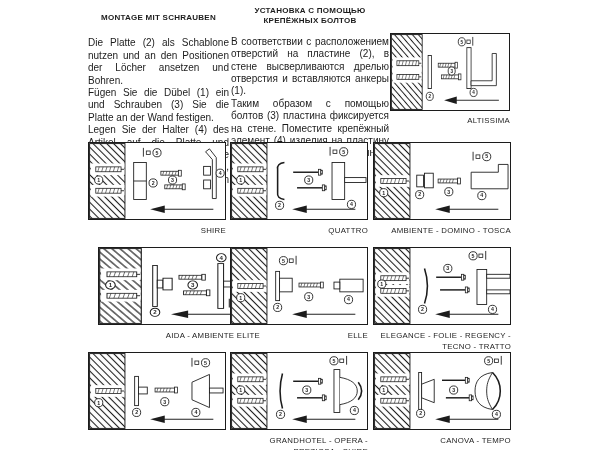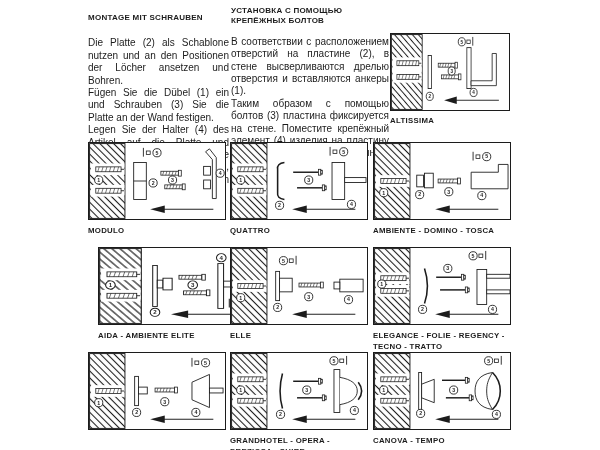--- a/index.html
+++ b/index.html
@@ -1,29 +1,29 @@
 <!DOCTYPE html>
 <html><head>
 <meta charset="utf-8">
 <style>
   *{margin:0;padding:0;box-sizing:border-box}
   html,body{width:600px;height:450px}
   body{background:#fff;font-family:"Liberation Sans",sans-serif;color:#1c1c1c;-webkit-font-smoothing:antialiased}
   .page{position:relative;width:600px;height:450px;background:#fff;overflow:hidden}
   .text-col{position:absolute}
-  .text-col h3{font-size:8px;font-weight:700;text-align:left;letter-spacing:.25px;white-space:pre-line;line-height:1.3}
+  .text-col h3{font-size:8px;font-weight:700;text-align:center;letter-spacing:.25px;white-space:pre-line;line-height:1.3}
   .text-col p{font-size:10px;line-height:1.24;text-align:justify;white-space:pre-line}
   .col-german{left:88px;top:13px;width:141px}
   .col-german h3{margin-bottom:14px}
   .col-russian{left:231px;top:6px;width:158px}
   .col-russian h3{margin-bottom:9px}
   .card{position:absolute}
   .box{height:78px;border:1px solid #1c1c1c;background:#fff}
   .box svg{display:block;width:100%;height:100%}
-  .card figcaption{font-size:7.8px;font-weight:700;text-align:left;letter-spacing:.3px;line-height:1.35;margin-top:6px}
+  .card figcaption{font-size:7.8px;font-weight:400;text-align:right;letter-spacing:.3px;line-height:1.35;margin-top:6px}
   #card-0 figcaption{margin-top:5px}
 </style>
 </head>
 <body>
 
 <div class="page">
 
   <section class="text-col col-german">
     <h3>MONTAGE MIT SCHRAUBEN</h3>
     <p>Die Platte (2) als Schablone nutzen und an den Positionen der Löcher ansetzen und Bohren.
@@ -201,21 +201,21 @@
           <g>
             <line x1="56" y1="5" x2="56" y2="14" stroke="#1c1c1c" stroke-width="0.9"></line>
             <rect x="59" y="8.2" width="4" height="3.6" fill="#fff" stroke="#1c1c1c" stroke-width="0.8"></rect>
           </g>
           <g>
             <circle cx="70" cy="10" r="4.2" fill="#fff" stroke="#1c1c1c" stroke-width="0.9"></circle>
             <text x="70" y="11.9" text-anchor="middle" font-size="5.4" font-weight="700" fill="#1c1c1c" font-family="Liberation Sans, sans-serif">5</text>
           </g>
         </svg>
       </div>
-    <figcaption>MODULO</figcaption>
+    <figcaption>SHIRE</figcaption>
   </figure>
 
   <figure class="card" style="left:373px;top:142px;width:138px">
     <div class="box">
         <svg viewBox="0 0 140 78" preserveAspectRatio="none">
           <defs>
             <pattern id="hp3" width="5" height="5" patternUnits="userSpaceOnUse" patternTransform="rotate(135)">
               <rect x="0" y="0" width="5" height="5" fill="#fff"></rect>
               <line x1="2.5" y1="0" x2="2.5" y2="5" stroke="#1c1c1c" stroke-width="1.1"></line>
             </pattern>

